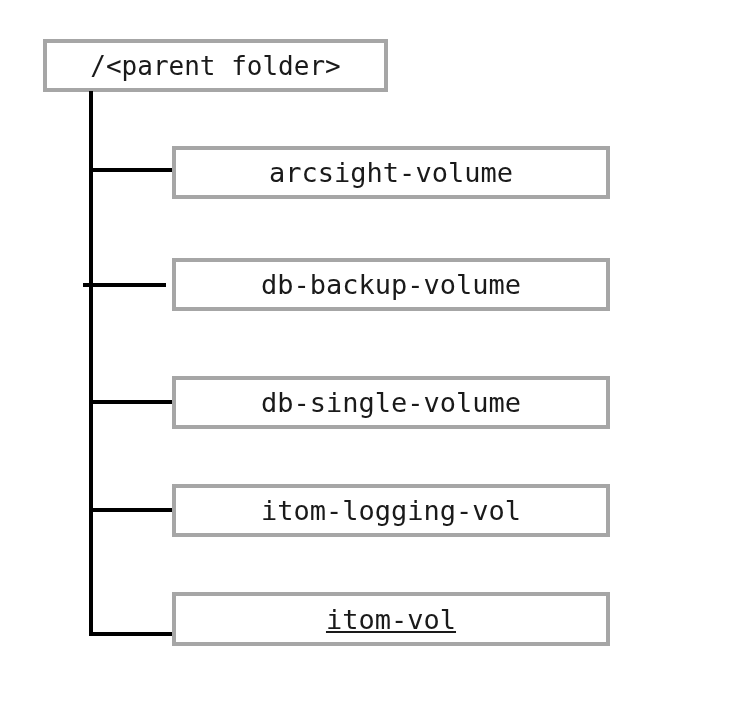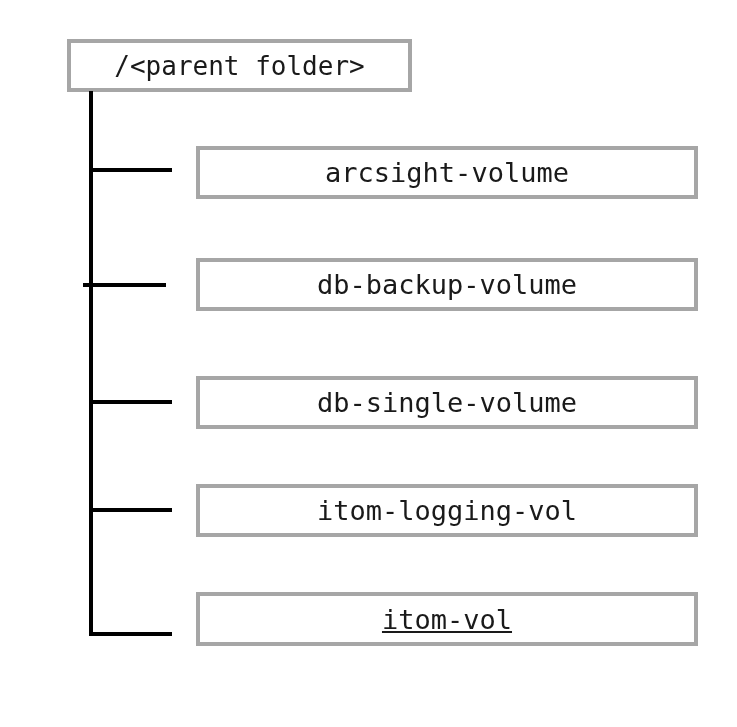--- a/index.html
+++ b/index.html
@@ -20,30 +20,29 @@
     overflow:hidden;
   }
   .node{
     position:absolute;
     border:4px solid var(--box-border);
     background:var(--bg);
     display:flex;
     align-items:center;
     justify-content:center;
     white-space:nowrap;
-    margin-left:24px;
   }
   .node.root{
     left:43px; top:39px;
     width:345px; height:53px;
     font-size:26px;
   }
   .node.child{
     left:172px;
-    width:502px; height:53px;
+    width:438px; height:53px;
     font-size:27px;
   }
   .node.child.c0{top:146px;}
   .node.child.c1{top:258px;}
   .node.child.c2{top:376px;}
   .node.child.c3{top:484px;}
   .node.child.c4{top:592px; height:54px;text-decoration:underline;}
   .line{
     position:absolute;
     background:var(--line-color);

